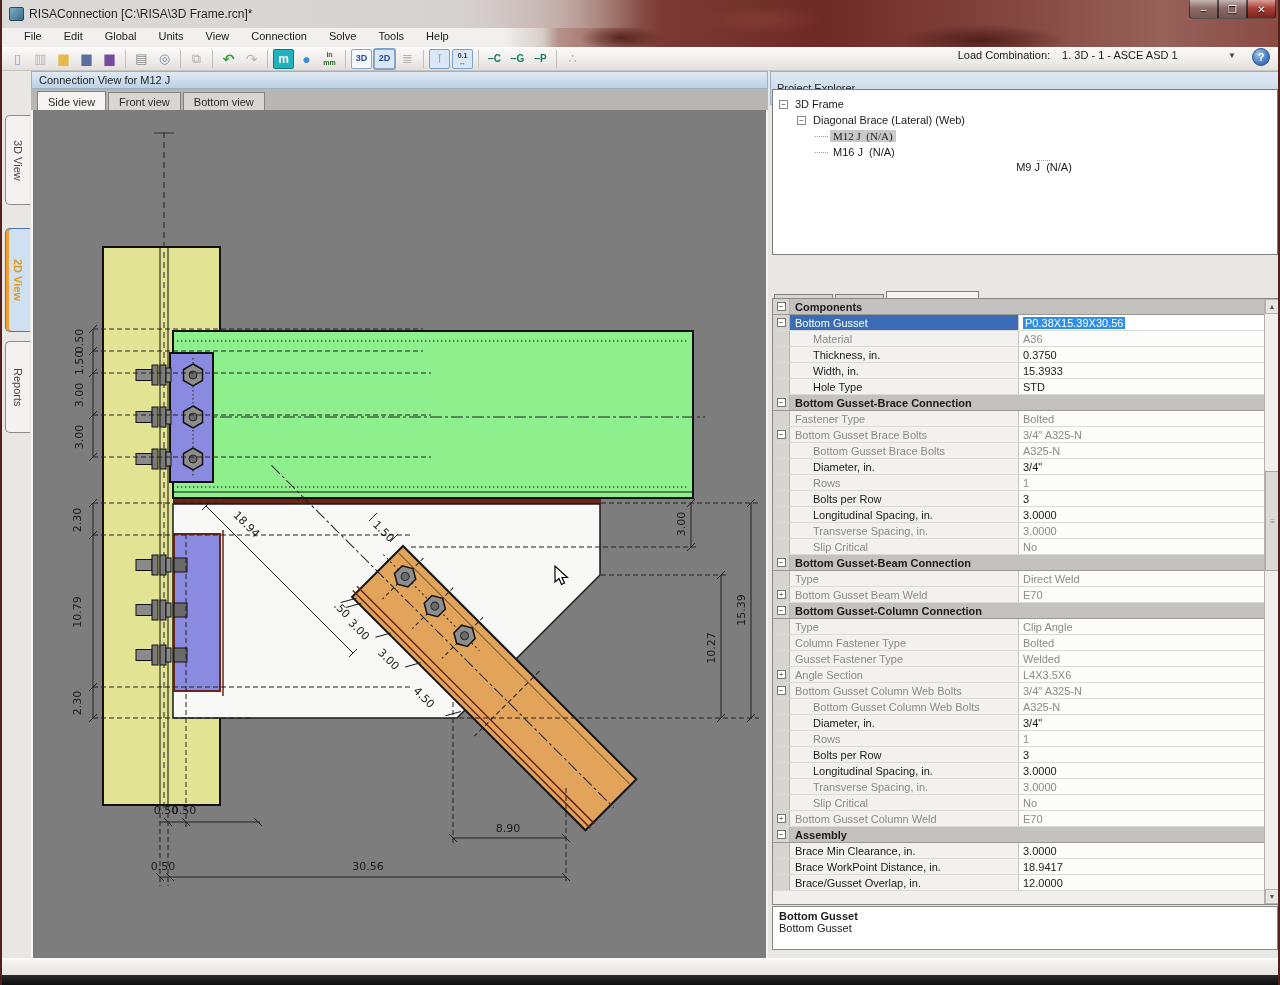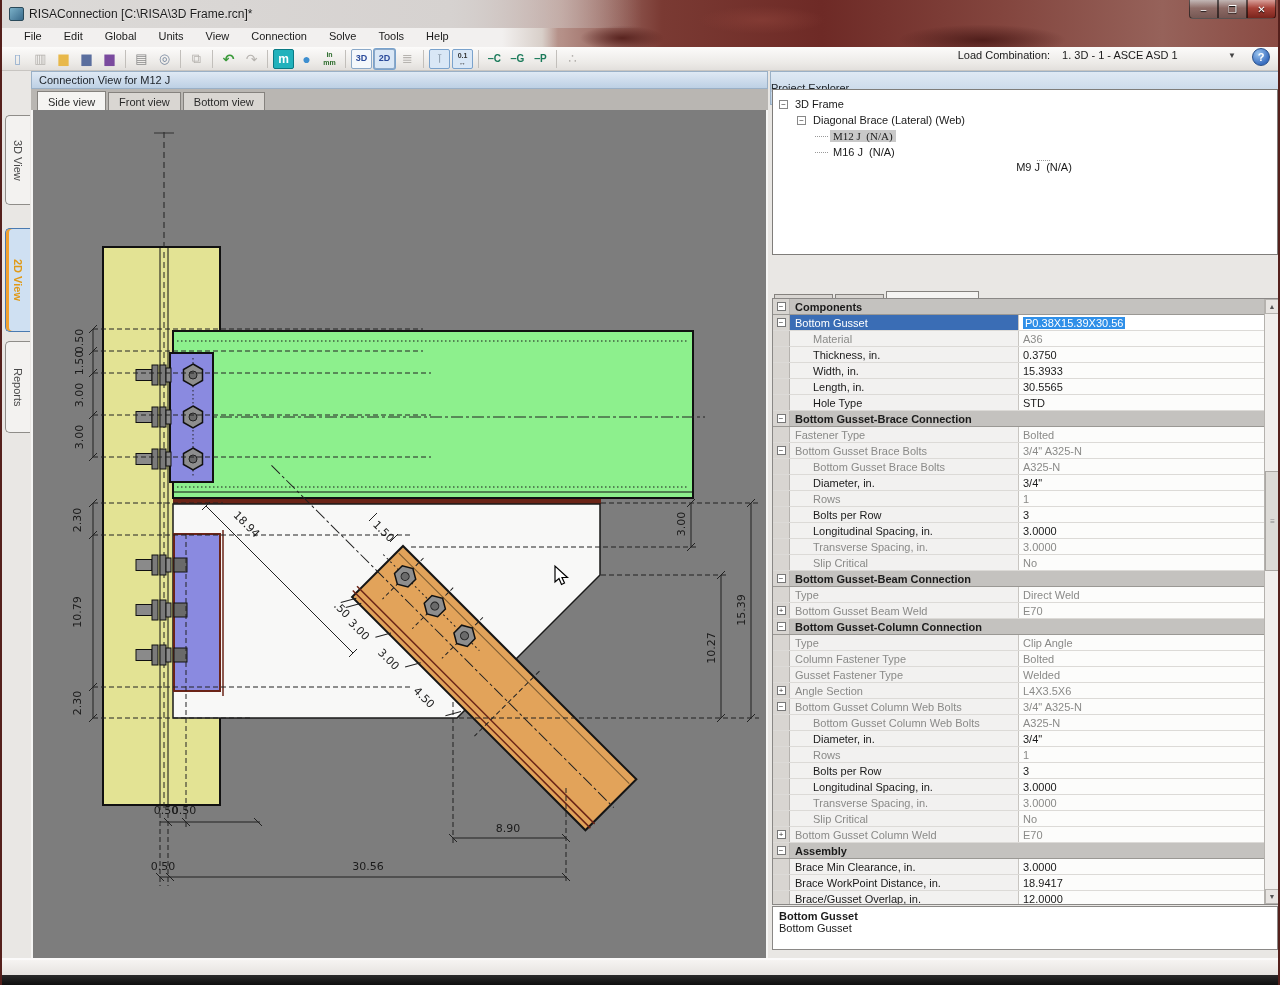--- a/index.html
+++ b/index.html
@@ -84,21 +84,21 @@
   .dtab{padding:3px 10px 2px;background:#d9d6d2;border:1px solid #85827e;border-bottom:none;color:#2a2a2a}
   .dtab.active{background:#f5f4f2;position:relative;top:0;padding-top:4px}
   .canvas-wrap{position:absolute;left:0;top:39px;width:737px;height:848px;background:#f2f1ef;
      border-left:2px solid #f5f5f4;border-right:2px solid #f5f5f4}
   svg text.dimtext{font-family:"DejaVu Sans",sans-serif;font-size:11px;fill:#1b1b1b;text-anchor:middle}
   .f-column{fill:var(--column-yellow)} .f-beam{fill:var(--beam-green)} .f-angle{fill:var(--angle-blue)}
   .f-gusset{fill:var(--gusset-white)} .f-brace{fill:var(--brace-orange)} .f-red{fill:var(--dark-red)}
   
   .right-panel{position:absolute;left:768px;top:71px;width:512px;height:887px;background:#e9e7e4}
   .pe-header{position:absolute;left:0;top:0;right:2px;height:34px;background:linear-gradient(#dfe9f4,#bdd0e4);
-     border:1px solid #9ab0c6;display:flex;align-items:center;color:#20262c}
+     border:1px solid #9ab0c6;display:flex;align-items:center;padding-left:6px;color:#20262c}
   .tree-box{position:absolute;left:2px;top:18px;right:4px;height:166px;background:#fff;border:1px solid #7f7d7a;
      padding:6px 4px;overflow:hidden}
   .tree-row{display:flex;align-items:center;height:16px}
   .texp{width:9px;height:9px;border:1px solid #888;background:#fff;font-size:8px;line-height:7px;
      text-align:center;color:#333;margin-right:4px;flex:none}
   .tree-label{padding:0 3px;white-space:pre}
   .tree-row.selected .tree-label{background:#c9c9c9}
   .cp-header{position:absolute;left:0;top:188px;right:2px;height:16px;
      background:linear-gradient(#b6c0cc,#96a2b2);border:1px solid #7e8a9a;display:flex;align-items:center;
      padding-left:6px;color:#fff}
@@ -442,27 +442,20 @@
         </div>
         <div class="grow" data-name="property-row">
           <div class="gut" data-name="row-gutter"></div>
           <div class="lcell ind" data-name="property-label">Width, in.</div>
           <div class="vcell" data-name="property-value">
             <span data-name="property-value-text">15.3933</span>
           </div>
         </div>
         <div class="grow" data-name="property-row">
           <div class="gut" data-name="row-gutter"></div>
-          <div class="lcell ind" data-name="property-label">Length, in.</div>
-          <div class="vcell" data-name="property-value">
-            <span data-name="property-value-text">30.5565</span>
-          </div>
-        </div>
-        <div class="grow" data-name="property-row">
-          <div class="gut" data-name="row-gutter"></div>
           <div class="lcell ind" data-name="property-label">Hole Type</div>
           <div class="vcell" data-name="property-value">
             <span data-name="property-value-text">STD</span>
           </div>
         </div>
         <div class="grow section" data-name="section-row">
           <div class="gut" data-name="row-gutter">
             <span class="gexp" data-name="expander-icon">−</span>
           </div>
           <div class="lcell" data-name="property-label">Bottom Gusset-Brace Connection</div>

